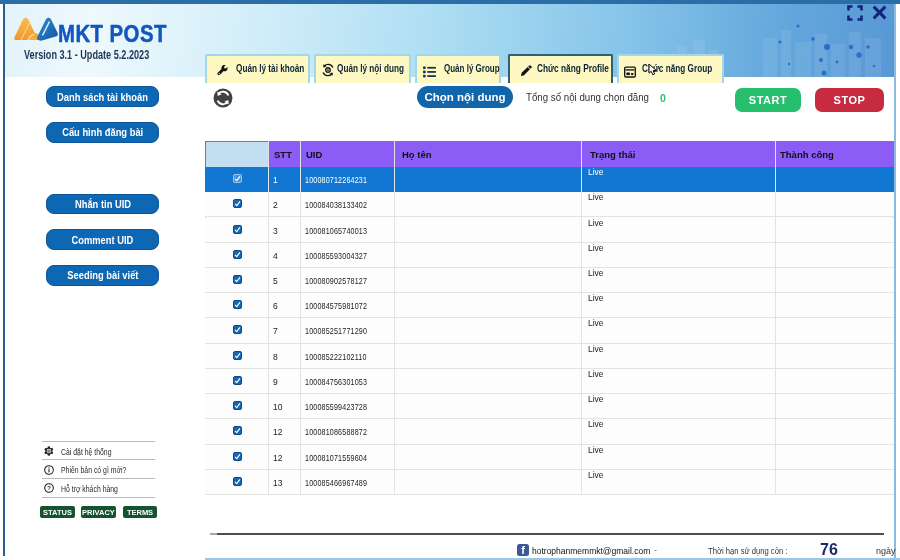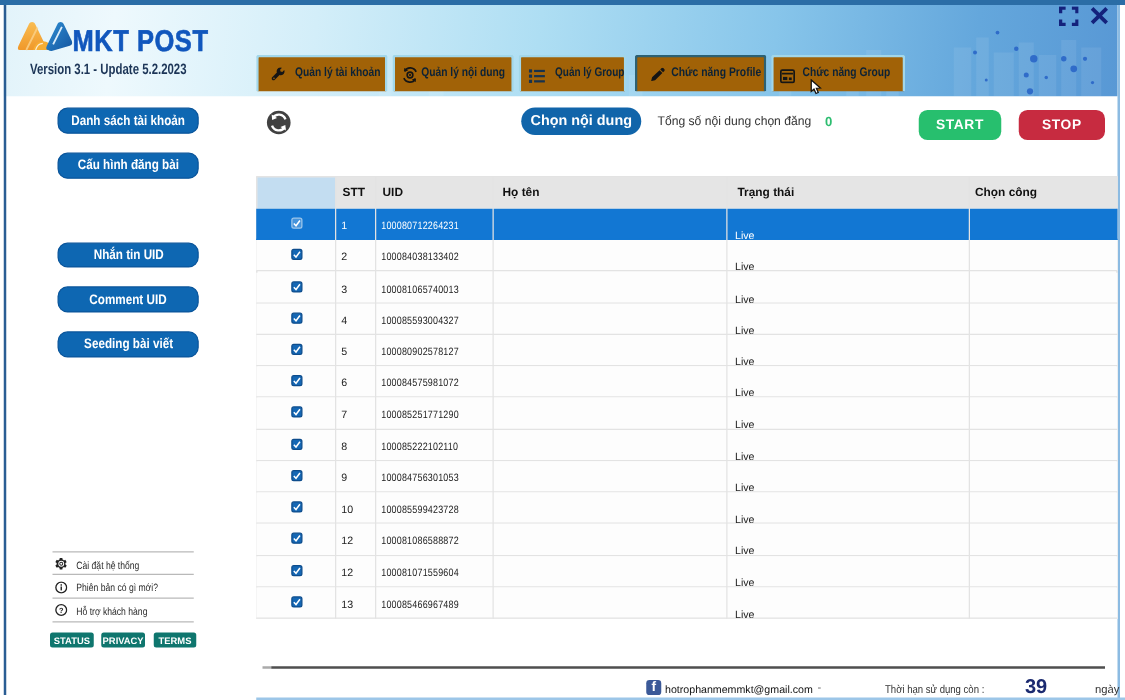--- a/index.html
+++ b/index.html
@@ -7,58 +7,58 @@
 #topbar{position:absolute;left:0;top:0;width:900px;height:4px;background:#2b6da6}
 #leftbar{position:absolute;left:3px;top:4px;width:2px;height:552px;background:#2a5d93}
 #rightbar{position:absolute;left:894px;top:4px;width:2px;height:556px;background:#8cbbe2}
 #botbar{position:absolute;left:205px;top:558px;width:695px;height:2px;background:#9cc6e8}
 #header{position:absolute;left:3px;top:4px;width:891px;height:73px;background:linear-gradient(96deg,#e2f3fa 0%,#eef9fd 10%,#d3eef9 28%,#aedef3 48%,#87c5ea 69%,#64a7dc 87%,#5898d5 100%)}
 #logo{position:absolute;left:14px;top:15px}
 #brand{position:absolute;left:58px;top:20px;font-size:24px;font-weight:bold;letter-spacing:0.5px;color:#1157bd;-webkit-text-stroke:0.5px #1157bd;transform:scaleX(0.85);transform-origin:left center}
 #ver{position:absolute;left:24px;top:48px;font-size:12px;font-weight:bold;color:#1c3557;transform:scaleX(0.76);transform-origin:left center}
 #fsico{position:absolute;left:847px;top:5px}
 #xico{position:absolute;left:871px;top:4px}
-.tab{position:absolute;top:44px;height:29px;background:#a16207;border:2px solid #a2d7ea;border-bottom:none;border-radius:2px 2px 0 0}
+.tab{position:absolute;top:54px;height:29px;background:#fef9c3;border:2px solid #a2d7ea;border-bottom:none;border-radius:2px 2px 0 0}
 .tab.active{border:2px solid #2d6173;border-bottom:none}
 .ticon{position:absolute}
 .tlab{position:absolute;top:7px;font-size:10px;font-weight:bold;color:#0c2236;white-space:nowrap;transform-origin:left center}
 .sbtn{position:absolute;left:46px;width:113px;height:20.5px;background:#0e67b2;border:1px solid #0a559b;border-radius:8px;color:#fff;font-size:11px;font-weight:bold;display:flex;align-items:center;justify-content:center}
 .sbtn span{transform:scaleX(0.85);white-space:nowrap}
 #refresh{position:absolute;left:213px;top:88px}
 #dd{position:absolute;left:237px;top:88px;width:140px;height:18px;background:#f0f0f0;border:1px solid #bdbdbd;border-radius:2px;font-size:9px;color:#333;display:flex;align-items:center;padding-left:7px}
 #ddchev{position:absolute;right:7px;top:4px;width:7px;height:7px;border-right:1.5px solid #9a9a9a;border-bottom:1.5px solid #9a9a9a;transform:rotate(45deg) scale(0.8);transform-origin:center}
 #chonnd{position:absolute;left:417px;top:86px;width:96px;height:22px;background:#1165aa;border-radius:11px;color:#fff;font-size:11.5px;font-weight:bold;display:flex;align-items:center;justify-content:center}
 #tongso{position:absolute;left:526px;top:92px;font-size:10px;color:#333;transform:scaleX(0.97);transform-origin:left center}
 #zero{position:absolute;left:660px;top:92px;font-size:10.5px;font-weight:bold;color:#2dbd70}
 #start{position:absolute;left:735px;top:88px;width:66px;height:24px;background:#27bf6e;border-radius:7px;color:#fff;font-size:11px;font-weight:bold;display:flex;align-items:center;justify-content:center;letter-spacing:0.5px}
 #stop{position:absolute;left:815px;top:88px;width:69px;height:24px;background:#c72b40;border-radius:7px;color:#fff;font-size:11px;font-weight:bold;display:flex;align-items:center;justify-content:center;letter-spacing:0.5px}
 #tbl{position:absolute;left:205px;top:141px;width:689px;height:354.0px;border:1px solid #d4d4d4;background:#fdfdfd}
-#thead{position:absolute;left:205px;top:141px;width:689px;height:26px;background:#e5e5e5;font-size:9.5px;font-weight:bold;color:#111}
+#thead{position:absolute;left:205px;top:141px;width:689px;height:26px;background:#8b5cf6;font-size:9.5px;font-weight:bold;color:#111}
 #thead .hcb{position:absolute;left:1px;top:1px;width:62px;height:25px;background:#c3ddf1}
 #thead span{position:absolute;top:8px}
 .row{position:absolute;left:205px;width:689px;height:25.23px;border-bottom:1px solid #e3e3e3;font-size:8.5px;color:#222;background:#fdfdfd}
 .row.sel{background:#1277d3;color:#fff;border-bottom:1px solid #1277d3}
 .row .cb{position:absolute;left:28px;top:7px;width:9px;height:9px;background:#1567b4;border:1px solid #0d4c8c;border-radius:2px;display:flex;align-items:center;justify-content:center}
 .row.sel .cb{background:#4694dc;border-color:#9dc6ea}
 .row .stt{position:absolute;left:68px;top:8px}
 .row .uid{position:absolute;left:100px;top:8px;transform:scaleX(0.84);transform-origin:left center;letter-spacing:0.2px}
-.row .live{position:absolute;left:383px;top:16px}
+.row .live{position:absolute;left:383px;top:0}
 .vl{position:absolute;top:141px;width:1px;background:#e3e3e3;height:354.0px}
 #sbar1{position:absolute;left:210px;top:533px;width:7px;height:2px;background:#aaa}
 #sbar{position:absolute;left:217px;top:533px;width:667px;height:2px;background:#4f4f4f}
 #fb{position:absolute;left:517px;top:544px;width:12px;height:12px;background:#3b5998;border-radius:2.5px;color:#fff;font-size:11px;font-weight:bold;text-align:center;line-height:13px}
 #mail{position:absolute;left:532px;top:546px;font-size:8.5px;color:#111}
 #dash{position:absolute;left:654px;top:545px;font-size:9px;color:#666}
 #thoihan{position:absolute;left:708px;top:546px;font-size:9px;color:#333;transform:scaleX(0.85);transform-origin:left center}
 #d85{position:absolute;left:820px;top:541px;font-size:16px;font-weight:bold;color:#1b2a70}
 #ngay{position:absolute;left:876px;top:546px;font-size:9px;color:#333}
 .bline{position:absolute;left:42px;width:113px;height:1px;background:#b9b9b9}
 .bitem{position:absolute;left:61px;font-size:8.5px;color:#2a2a2a;transform:scaleX(0.81);transform-origin:left center;white-space:nowrap}
 .bico{position:absolute;left:44px}
-.pbtn{position:absolute;top:506px;height:12px;background:#0f766e;border-radius:2px;color:#fff;font-size:7.5px;font-weight:bold;display:flex;align-items:center;justify-content:center}
+.pbtn{position:absolute;top:506px;height:12px;background:#14532d;border-radius:2px;color:#fff;font-size:7.5px;font-weight:bold;display:flex;align-items:center;justify-content:center}
 #cursor{position:absolute;left:648px;top:63px}
 </style></head>
 <body>
 <div id="page">
 <div id="header"></div>
 <svg id="hdeco" style="position:absolute;left:3px;top:4px" width="891" height="73">
  <g fill="#ffffff" opacity="0.08">
   <rect x="760" y="34" width="14" height="39"></rect>
         <rect x="778" y="26" width="10" height="47"></rect>
   <rect x="792" y="38" width="16" height="35"></rect>
@@ -203,21 +203,21 @@
 <div id="zero">0</div>
 <div id="start">START</div>
 <div id="stop">STOP</div>
 <div id="tbl"></div>
 <div id="thead">
       <div class="hcb"></div>
  <span style="left:69px">STT</span>
       <span style="left:101px">UID</span>
  <span style="left:197px">Họ tên</span>
       <span style="left:385px">Trạng thái</span>
- <span style="left:575px">Chọn công</span>
+ <span style="left:575px">Thành công</span>
 </div>
 <div class="row sel" style="top:167.0px">
       <span class="cb">
         <svg width="7" height="7" viewBox="0 0 10 10">
           <path d="M1.5 5.5 L4 8 L8.5 2" stroke="#fff" stroke-width="1.7" fill="none"></path>
         </svg>
       </span>
       <span class="stt">1</span>
       <span class="uid">100080712264231</span>
       <span class="live">Live</span>
@@ -347,21 +347,21 @@
 <div class="vl" style="left:300px"></div>
 <div class="vl" style="left:394px"></div>
 <div class="vl" style="left:581px"></div>
 <div class="vl" style="left:775px"></div>
 <div id="sbar1"></div>
     <div id="sbar"></div>
 <div id="fb">f</div>
 <div id="mail">hotrophanmemmkt@gmail.com</div>
 <div id="dash">-</div>
 <div id="thoihan">Thời hạn sử dụng còn :</div>
-<div id="d85">39</div>
+<div id="d85">76</div>
 <div id="ngay">ngày</div>
 <div class="bline" style="top:441px"></div>
 <div class="bline" style="top:459px"></div>
 <div class="bline" style="top:478px"></div>
 <div class="bline" style="top:497px"></div>
 <svg class="bico" style="top:446px" width="10" height="10" viewBox="0 0 24 24">
       <path fill="#222" d="M12 8.2a3.8 3.8 0 1 0 0 7.6 3.8 3.8 0 0 0 0-7.6zm0 5.8a2 2 0 1 1 0-4 2 2 0 0 1 0 4z"></path>
       <path fill="#222" d="M21.7 14.6l-1.8-1a8 8 0 0 0 0-3.1l1.8-1a.9.9 0 0 0 .4-1.1 10 10 0 0 0-2.1-3.6.9.9 0 0 0-1.1-.2l-1.8 1a7.9 7.9 0 0 0-2.7-1.6V1.9a.9.9 0 0 0-.7-.9 10 10 0 0 0-4.2 0 .9.9 0 0 0-.7.9V4a7.9 7.9 0 0 0-2.7 1.6l-1.8-1a.9.9 0 0 0-1.1.2A10 10 0 0 0 1.1 8.3a.9.9 0 0 0 .4 1.1l1.8 1a8 8 0 0 0 0 3.1l-1.8 1a.9.9 0 0 0-.4 1.1 10 10 0 0 0 2.1 3.6.9.9 0 0 0 1.1.2l1.8-1a7.9 7.9 0 0 0 2.7 1.6v2.1c0 .4.3.8.7.9a10 10 0 0 0 4.2 0 .9.9 0 0 0 .7-.9V20a7.9 7.9 0 0 0 2.7-1.6l1.8 1a.9.9 0 0 0 1.1-.2 10 10 0 0 0 2.1-3.6.9.9 0 0 0-.4-1zm-9.7 3a5.6 5.6 0 1 1 0-11.2 5.6 5.6 0 0 1 0 11.2z"></path>
     </svg>
 <div class="bitem" style="top:447px">Cài đặt hệ thống</div>

